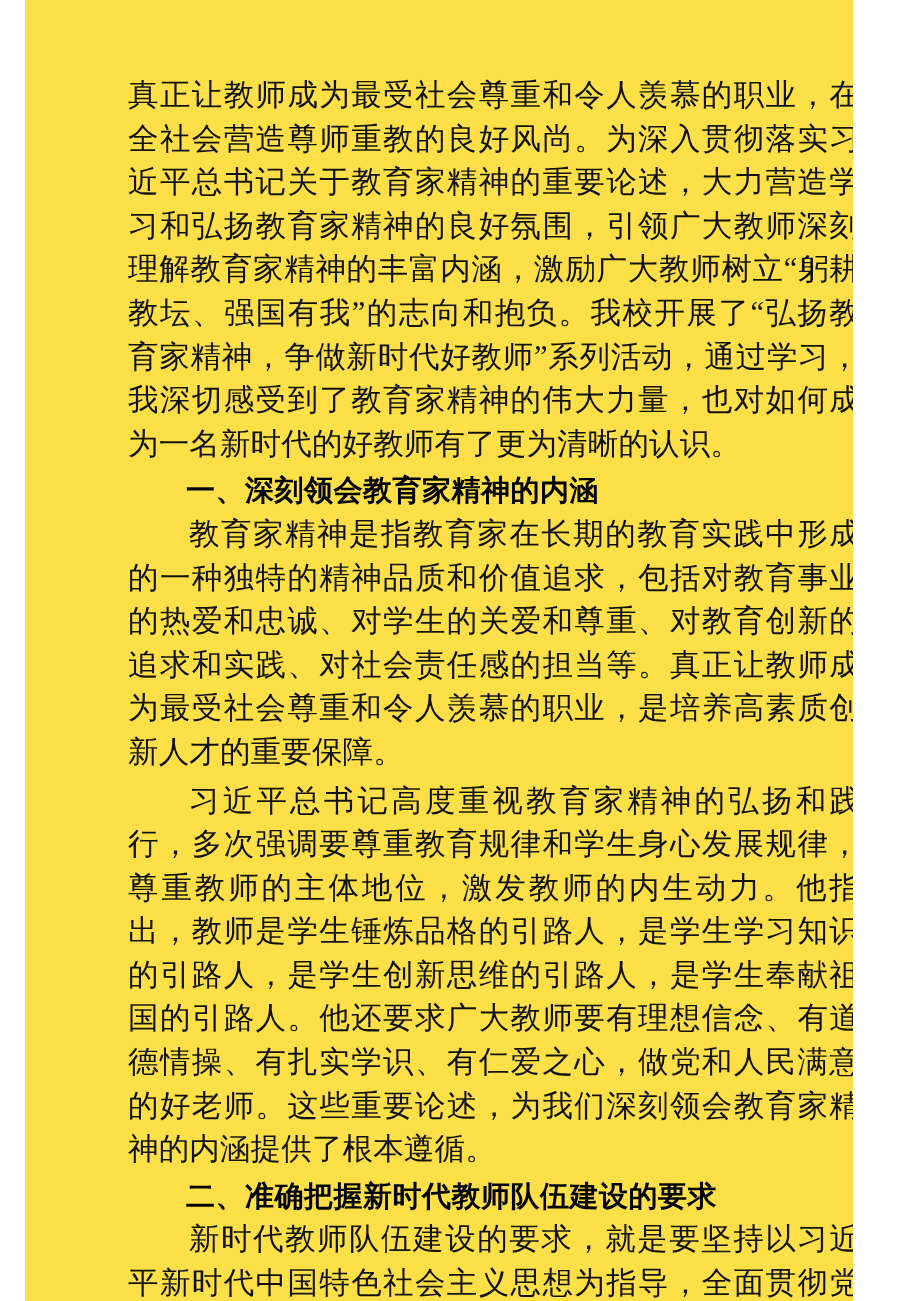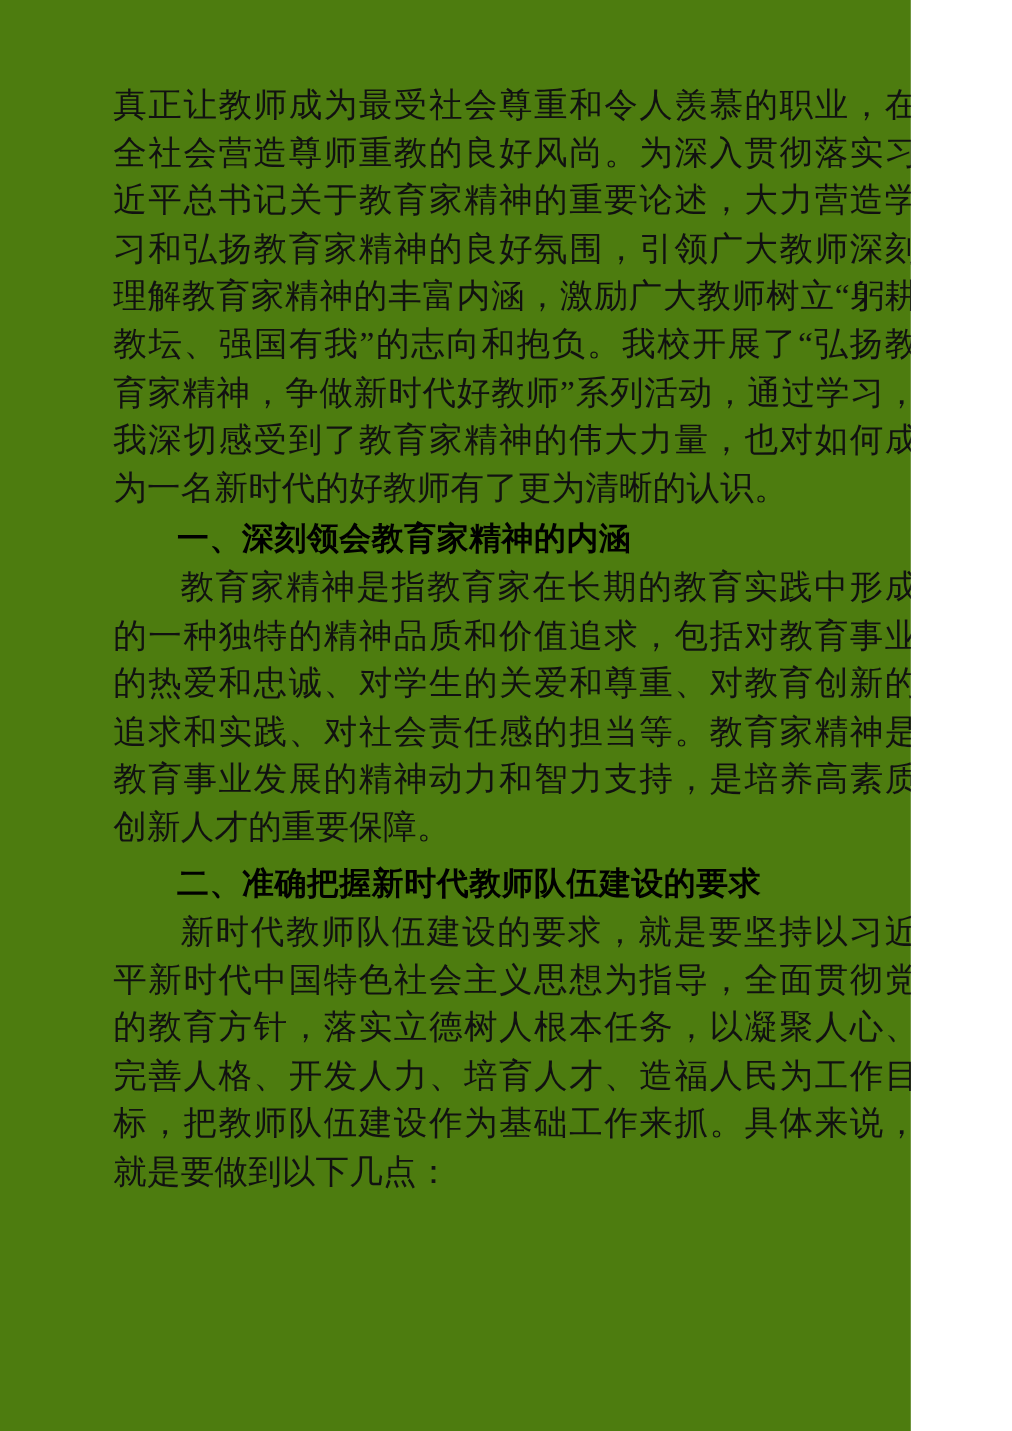--- a/index.html
+++ b/index.html
@@ -11,23 +11,24 @@
   body {
     font-family: "Liberation Serif", "DejaVu Serif", serif;
     color: #000000;
     -webkit-font-smoothing: antialiased;
   }
 
   #page {
     position: relative;
     width: 828px;
     height: 1301px;
-    background: #4d7c0f;
+    background: #fde047;
     overflow: hidden;
     box-sizing: border-box;
+    margin-left: 25px;
   }
 
   
   #content {
     position: absolute;
     left: 103px;
     top: 74px;
     width: 732px;
   }
 
@@ -68,24 +69,25 @@
 
 <div id="page">
   <div id="content">
 
     <p class="para no-indent">真正让教师成为最受社会尊重和令人羡慕的职业，在全社会营造尊师重教的良好风尚。为深入贯彻落实习近平总书记关于教育家精神的重要论述，大力营造学习和弘扬教育家精神的良好氛围，引领广大教师深刻理解教育家精神的丰富内涵，激励广大教师树立“躬耕教坛、强国有我”的志向和抱负。我校开展了“弘扬教育家精神，争做新时代好教师”系列活动，通过学习，我深切感受到了教育家精神的伟大力量，也对如何成为一名新时代的好教师有了更为清晰的认识。</p>
 
     <div class="gap-sm"></div>
 
     <h2 class="heading">一、深刻领会教育家精神的内涵</h2>
 
-    <p class="para">教育家精神是指教育家在长期的教育实践中形成的一种独特的精神品质和价值追求，包括对教育事业的热爱和忠诚、对学生的关爱和尊重、对教育创新的追求和实践、对社会责任感的担当等。教育家精神是教育事业发展的精神动力和智力支持，是培养高素质创新人才的重要保障。</p>
+    <p class="para">教育家精神是指教育家在长期的教育实践中形成的一种独特的精神品质和价值追求，包括对教育事业的热爱和忠诚、对学生的关爱和尊重、对教育创新的追求和实践、对社会责任感的担当等。真正让教师成为最受社会尊重和令人羡慕的职业，是培养高素质创新人才的重要保障。</p>
 
     <div class="gap-md"></div>
 
+    <p class="para">习近平总书记高度重视教育家精神的弘扬和践行，多次强调要尊重教育规律和学生身心发展规律，尊重教师的主体地位，激发教师的内生动力。他指出，教师是学生锤炼品格的引路人，是学生学习知识的引路人，是学生创新思维的引路人，是学生奉献祖国的引路人。他还要求广大教师要有理想信念、有道德情操、有扎实学识、有仁爱之心，做党和人民满意的好老师。这些重要论述，为我们深刻领会教育家精神的内涵提供了根本遵循。</p>
 
     <div class="gap-sm"></div>
 
     <h2 class="heading">二、准确把握新时代教师队伍建设的要求</h2>
 
     <p class="para">新时代教师队伍建设的要求，就是要坚持以习近平新时代中国特色社会主义思想为指导，全面贯彻党的教育方针，落实立德树人根本任务，以凝聚人心、完善人格、开发人力、培育人才、造福人民为工作目标，把教师队伍建设作为基础工作来抓。具体来说，就是要做到以下几点：</p>
 
   </div>
 </div>
 

